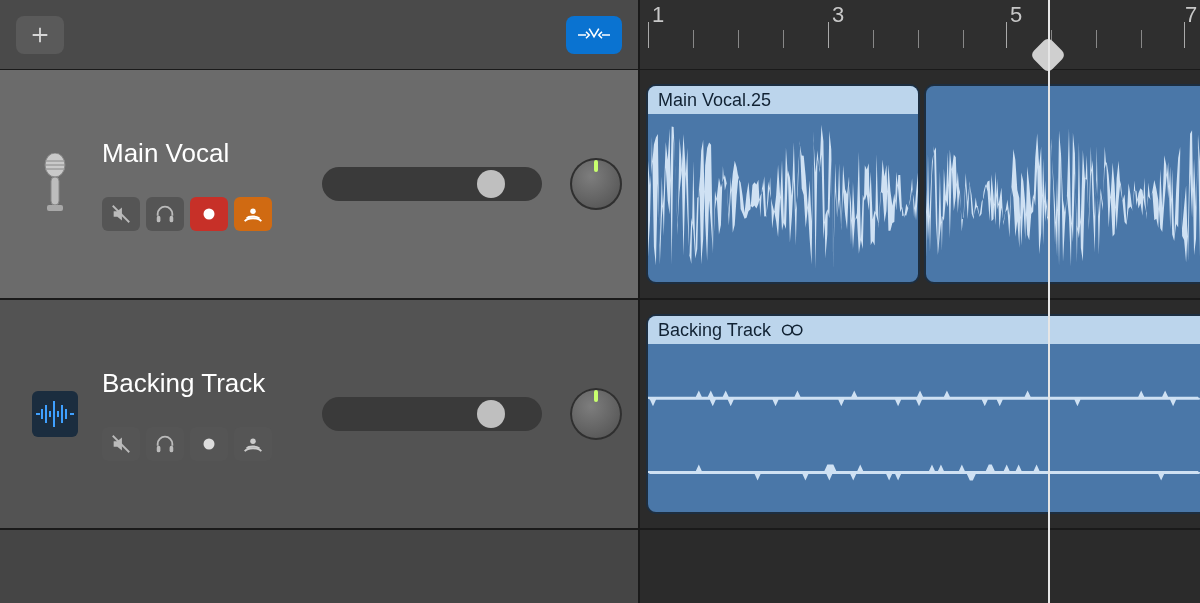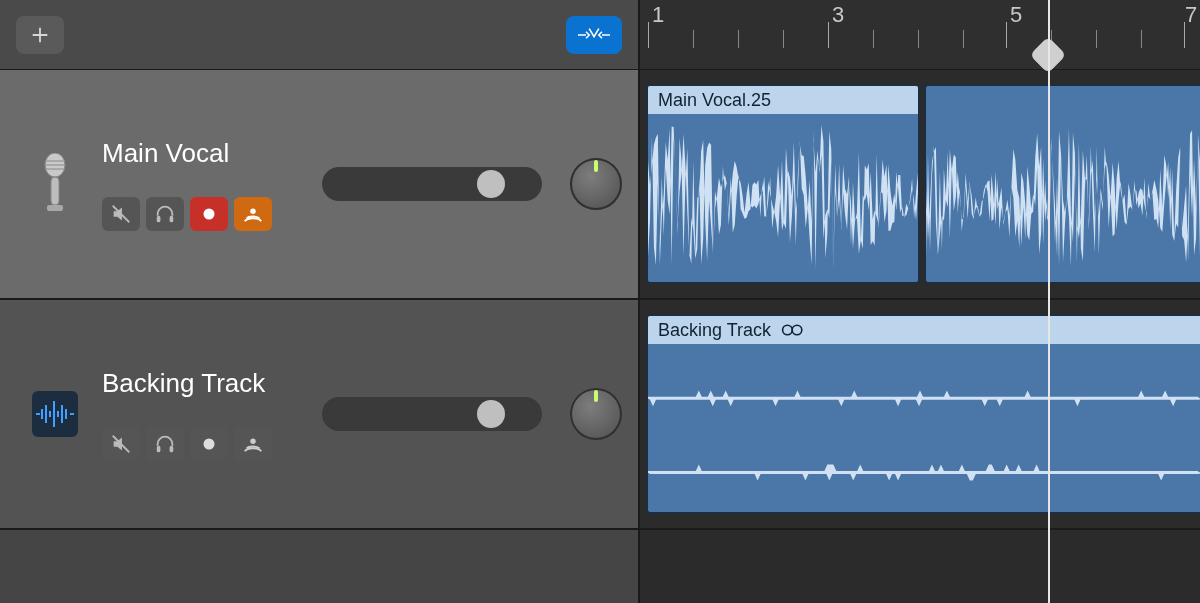--- a/index.html
+++ b/index.html
@@ -42,21 +42,21 @@
   
   .right-col { width:560px; height:603px; display:flex; flex-direction:column; background:#2b2b2b; position:relative; }
   .ruler { height:70px; background:#2f2f2f; border-bottom:1px solid #1a1a1a; position:relative; }
   .ruler-num { position:absolute; top:2px; color:#c8c8c8; font-size:22px; }
   .tick { position:absolute; top:30px; width:1px; height:18px; background:#888; }
   .tick.major { top:22px; height:26px; background:#aaa; }
   .playhead-knob { position:absolute; top:42px; width:26px; height:26px; background:#cfcfcf; transform: translateX(-50%) rotate(45deg); border-radius:6px; cursor:pointer; }
   .playhead-line { position:absolute; top:0; width:2px; height:603px; background:#e6e6e6; pointer-events:none; }
 
   .lane { height:230px; position:relative; border-bottom:2px solid #1a1a1a; }
-  .region { position:absolute; top:14px; bottom:14px; background:#4a77a8; border:2px solid #1d2e40; border-radius:4px; overflow:hidden; cursor:pointer; }
+  .region { position:absolute; top:14px; bottom:14px; background:#4a77a8; border:2px solid #1d2e40; border-radius:10px; overflow:hidden; cursor:pointer; }
   .region-header { height:28px; background:#bcd5ec; color:#123; font-size:18px; padding:2px 10px; display:flex; align-items:center; gap:10px; }
   .region-body { position:absolute; top:28px; left:0; right:0; bottom:0; display:flex; align-items:center; justify-content:center; }
   .waveform { width:100%; height:100%; }
 
   .loop-ico { width:24px; height:14px; }
 
   .empty-strip { flex:1; background:#454545; }
 </style>
 </head>
 <body>

